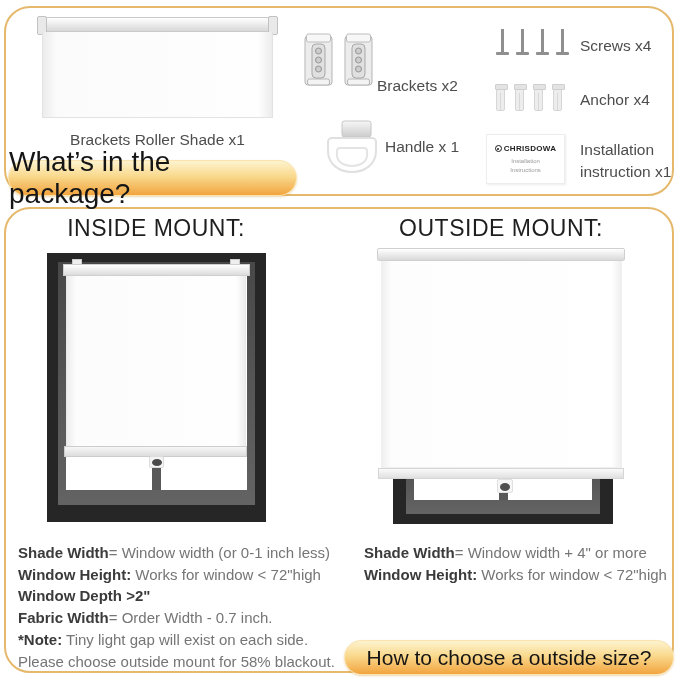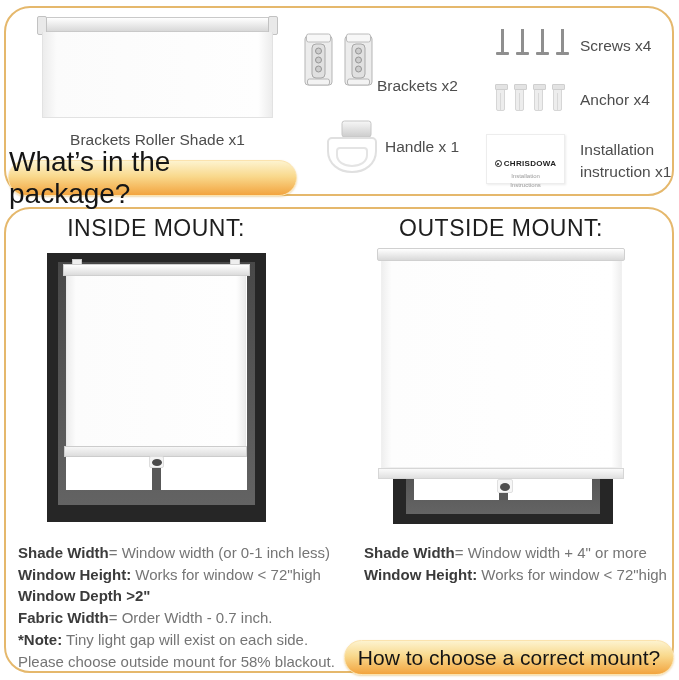--- a/index.html
+++ b/index.html
@@ -50,21 +50,21 @@
   .anchor::after { content:""; position:absolute; left:3px; top:8px; width:1px; height:17px; background:#d8d8d8; }
   .anchors-caption { left:580px; top:91px; }
 
   
   .handle { position:absolute; left:326px; top:119px; width:52px; height:58px; }
   .handle-caption { left:385px; top:138px; }
 
   
   .inst-card { position:absolute; left:486px; top:134px; width:79px; height:50px; background:#fff;
                border:1px solid #ededed; box-shadow:1px 1px 2px rgba(0,0,0,.08); text-align:center; }
-  .inst-brand { margin-top:24px; font-size:8px; font-weight:700; color:#222; letter-spacing:.3px;
+  .inst-brand { margin-top:9px; font-size:8px; font-weight:700; color:#222; letter-spacing:.3px;
                 display:flex; align-items:center; justify-content:center; gap:2px; }
   .logo-dot { display:inline-block; width:7px; height:7px; border:1.2px solid #1a1a1a; border-radius:50%; position:relative; }
   .logo-dot::after { content:""; position:absolute; left:1.6px; top:1.6px; width:2px; height:2px; background:#1a1a1a; border-radius:50%; }
   .inst-doc { font-size:6px; color:#9a9a9a; line-height:8.5px; margin-top:4px; }
   .inst-caption1 { left:580px; top:141px; } .inst-caption2 { left:580px; top:163px; }
 
   
   .mount-heading { position:absolute; top:215px; font-size:23px; font-weight:500; color:#1e1e1e;
                    letter-spacing:.5px; text-align:center; }
   .heading-inside { left:36px; width:240px; }
@@ -227,16 +227,16 @@
     <div class="spec-line"><span class="spec-label">*Note:</span><span class="spec-value"> Tiny light gap will exist on each side.</span></div>
     <div class="spec-line"><span class="spec-label"></span><span class="spec-value">Please choose outside mount for 58% blackout.</span></div>
   </div>
 
   <div class="specs specs-right">
     <div class="spec-line"><span class="spec-label">Shade Width</span><span class="spec-value">= Window width + 4" or more</span></div>
     <div class="spec-line"><span class="spec-label">Window Height:</span><span class="spec-value"> Works for window &lt; 72"high</span></div>
   </div>
 
   <div class="banner banner-bottom">
-    <span>How to choose a correct mount?</span>
+    <span>How to choose a outside size?</span>
   </div>
 
 </div>
 
 </body></html>

